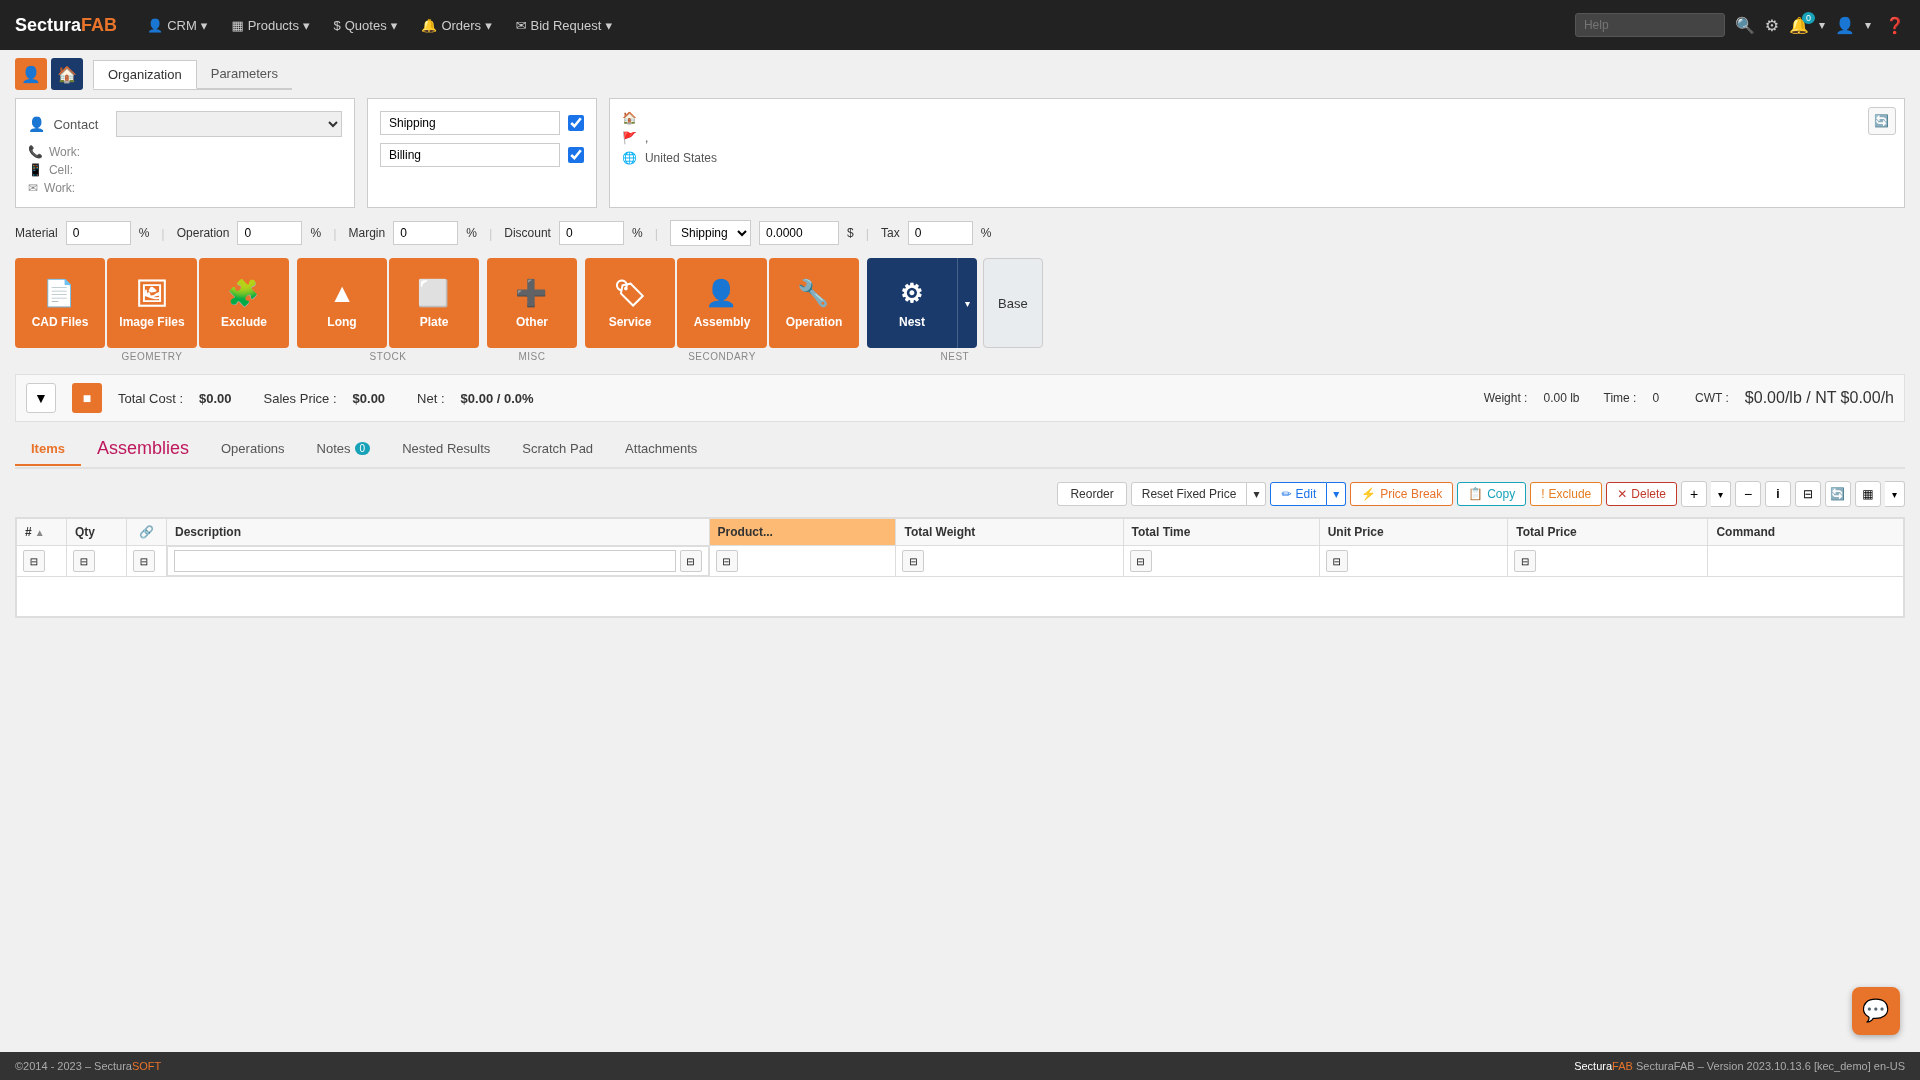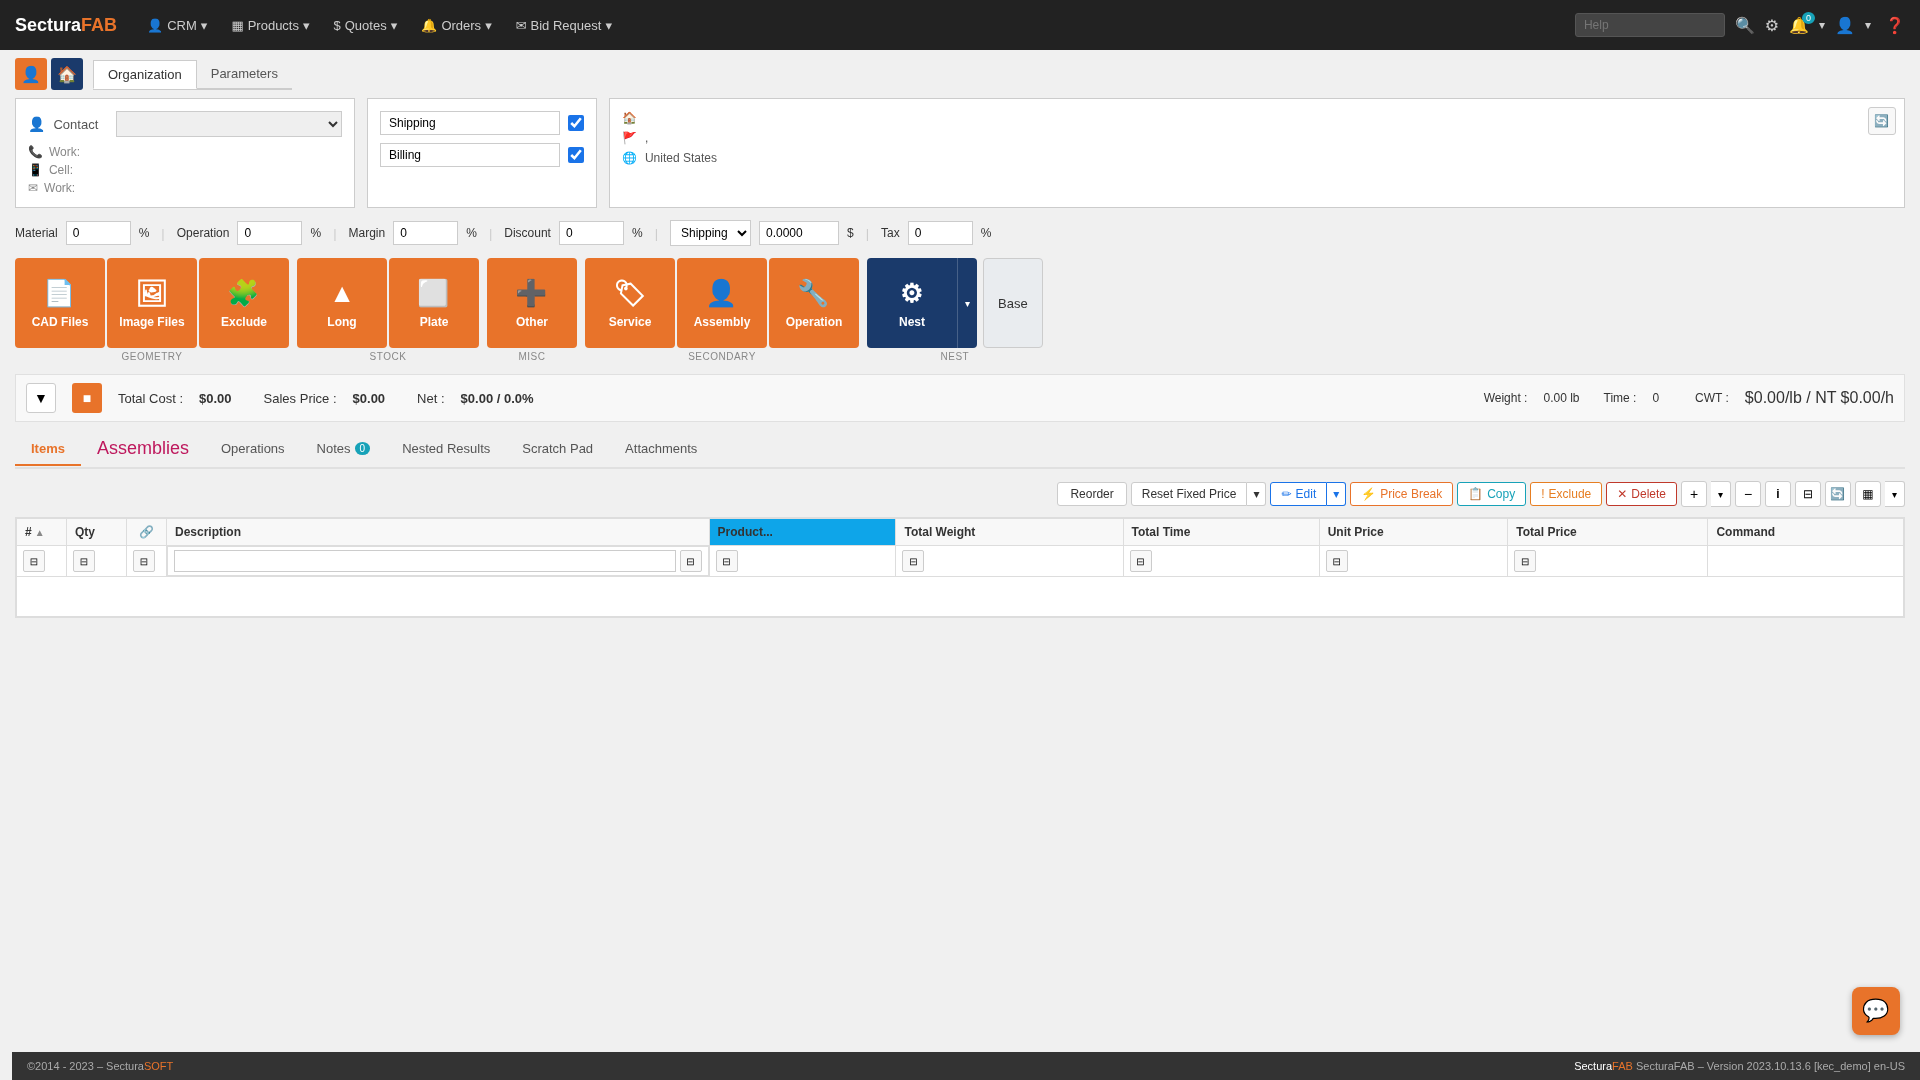--- a/index.html
+++ b/index.html
@@ -328,21 +328,21 @@
           </th>
           <th style="background:#f8f8f8; border:1px solid #ddd; padding:6px 8px; text-align:left; white-space:nowrap; width:60px;">
             <span>Qty</span>
           </th>
           <th style="background:#f8f8f8; border:1px solid #ddd; padding:6px 8px; width:40px;">
             <span>🔗</span>
           </th>
           <th style="background:#f8f8f8; border:1px solid #ddd; padding:6px 8px; text-align:left;">
             <span>Description</span>
           </th>
-          <th style="background:#0ea5e9; border:1px solid #ddd; padding:6px 8px; text-align:left; white-space:nowrap;">
+          <th style="background:#fdba74; border:1px solid #ddd; padding:6px 8px; text-align:left; white-space:nowrap;">
             <span>Product...</span>
           </th>
           <th style="background:#f8f8f8; border:1px solid #ddd; padding:6px 8px; text-align:left; white-space:nowrap;">
             <span>Total Weight</span>
           </th>
           <th style="background:#f8f8f8; border:1px solid #ddd; padding:6px 8px; text-align:left; white-space:nowrap;">
             <span>Total Time</span>
           </th>
           <th style="background:#f8f8f8; border:1px solid #ddd; padding:6px 8px; text-align:left; white-space:nowrap;">
             <span>Unit Price</span>
@@ -393,21 +393,21 @@
       </tbody>
     </table>
   </div>
 
 </div>
 
 <div style="position:fixed; bottom:45px; right:20px; width:48px; height:48px; background:#e8732a; border-radius:8px; display:flex; align-items:center; justify-content:center; cursor:pointer; color:#fff; font-size:22px; box-shadow:0 2px 6px rgba(0,0,0,0.3);">
   <span>💬</span>
 </div>
 
-<div style="background:#333; color:#aaa; font-size:11px; padding:8px 15px; display:flex; align-items:center; justify-content:space-between; position:fixed; bottom:0; left:12px; right:0;">
+<div style="background:#333; color:#aaa; font-size:11px; padding:8px 15px; display:flex; align-items:center; justify-content:space-between; position:fixed; bottom:0; left:0; right:0;">
   <div>
     <span>©2014 - 2023 – Sectura</span><span style="color:#e8732a;">SOFT</span>
   </div>
   <div>
     <span><span style="color:#fff;">Sectura</span><span style="color:#e8732a;">FAB</span></span>
     <span>SecturaFAB – Version 2023.10.13.6 [kec_demo] en-US</span>
   </div>
 </div>
 
 </body></html>

